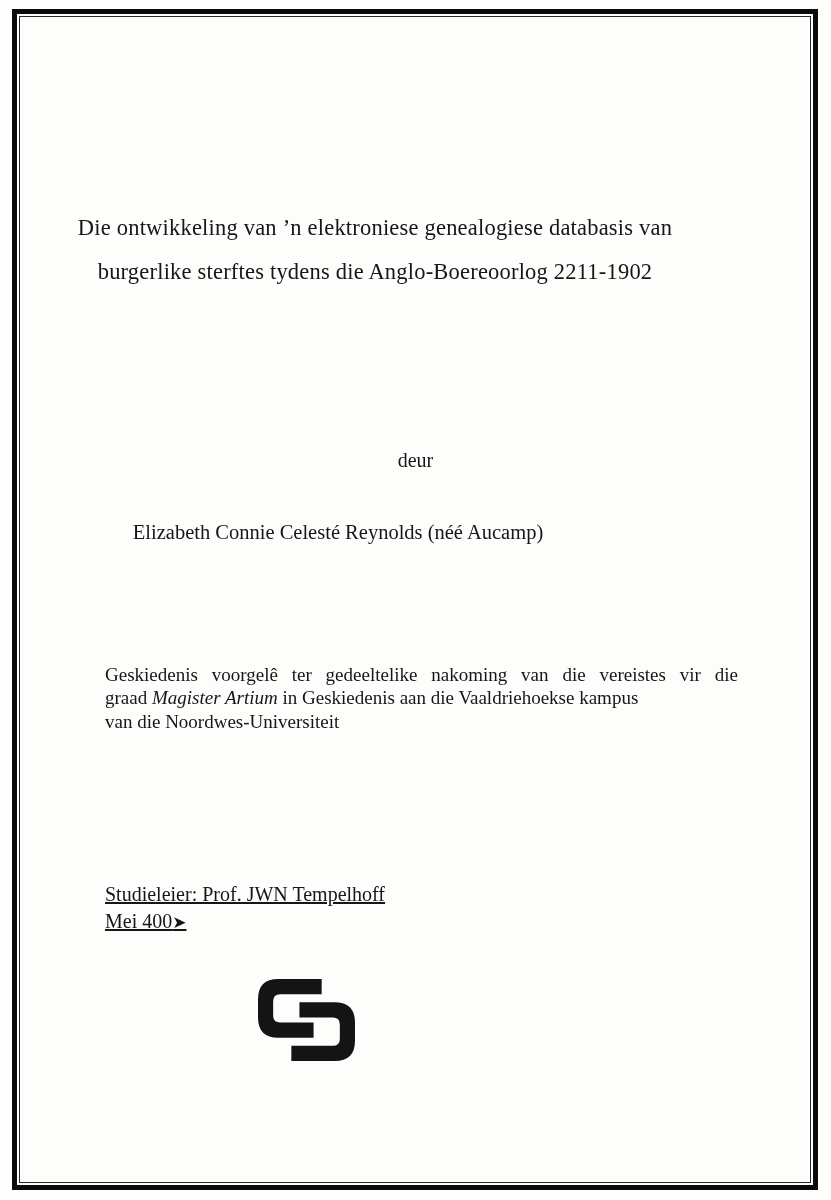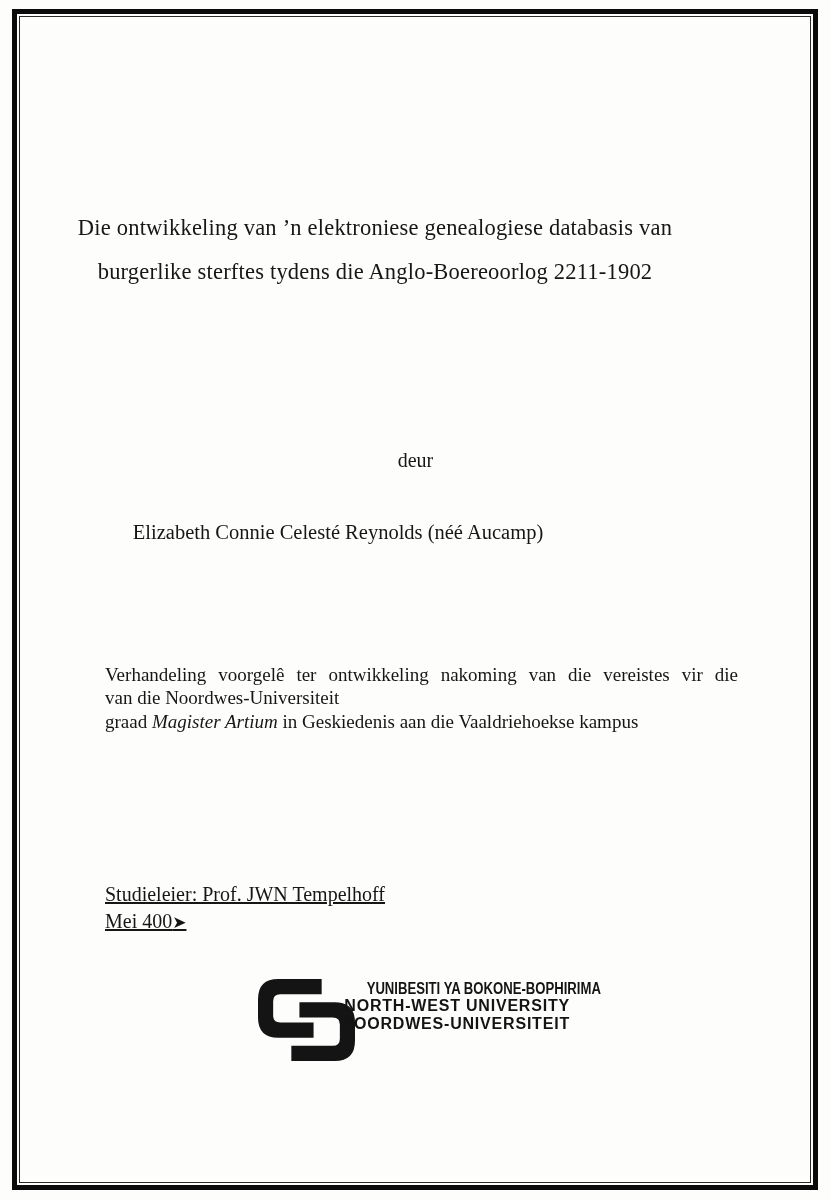--- a/index.html
+++ b/index.html
@@ -92,36 +92,31 @@
   <div class="thesis-title">
     <div>Die ontwikkeling van ’n elektroniese genealogiese databasis van</div>
     <div>burgerlike sterftes tydens die Anglo-Boereoorlog 2211-1902</div>
   </div>
 
   <div class="byline-deur">deur</div>
 
   <div class="author-name">Elizabeth Connie Celesté Reynolds (néé Aucamp)</div>
 
   <div class="degree-statement">
-    <div class="justified">Verhandeling voorgelê ter ontwikkeling nakoming van die vereistes vir die</div>
+    <div class="justified">Geskiedenis voorgelê ter gedeeltelike nakoming van die vereistes vir die</div>
+    <div><span>graad </span><span class="it">Magister Artium</span><span> in Geskiedenis aan die Vaaldriehoekse kampus</span></div>
     <div>van die Noordwes-Universiteit</div>
-    <div><span>graad </span><span class="it">Magister Artium</span><span> in Geskiedenis aan die Vaaldriehoekse kampus</span></div>
   </div>
 
   <div class="supervisor-block">
     <div>Studieleier: Prof. JWN Tempelhoff</div>
     <div><span>Mei 400</span><span class="seven-glyph">➤</span></div>
   </div>
 
   <svg class="logo-mark" width="97" height="82" viewBox="0 0 96 81" aria-hidden="true">
     <g fill="currentColor">
       <path transform="translate(33,23)" d="M0,58 H43 Q63,58 63,38 V20 Q63,0 43,0 H8 V15 H41 Q48,15 48,22 V36 Q48,43 41,43 H0 Z"></path>
       <path d="M63,0 H20 Q0,0 0,20 V38 Q0,58 20,58 H55 V43 H22 Q15,43 15,36 V22 Q15,15 22,15 H63 Z"></path>
     </g>
   </svg>
 
-  <div class="logo-text">
-    <div class="condensed">YUNIBESITI YA BOKONE-BOPHIRIMA</div>
-    <div class="spaced">NORTH-WEST UNIVERSITY</div>
-    <div class="spaced">NOORDWES-UNIVERSITEIT</div>
-  </div>
 
 </div>
 
 </body></html>

